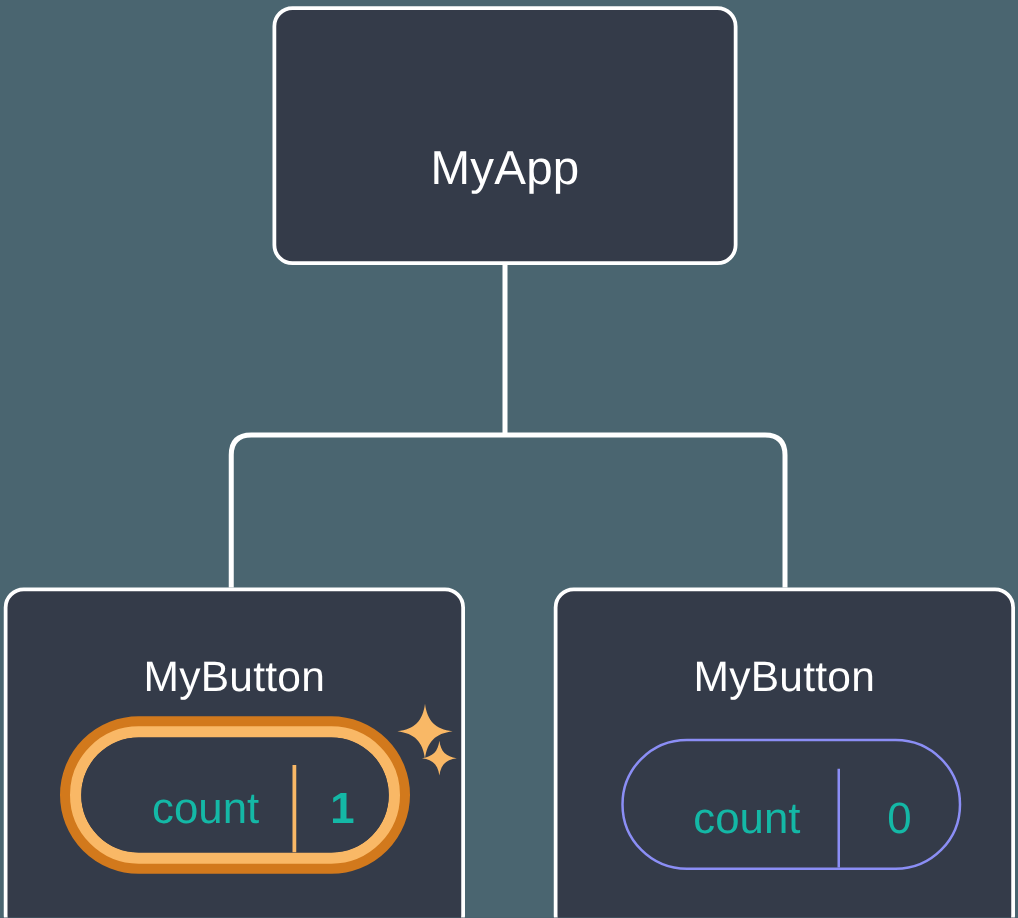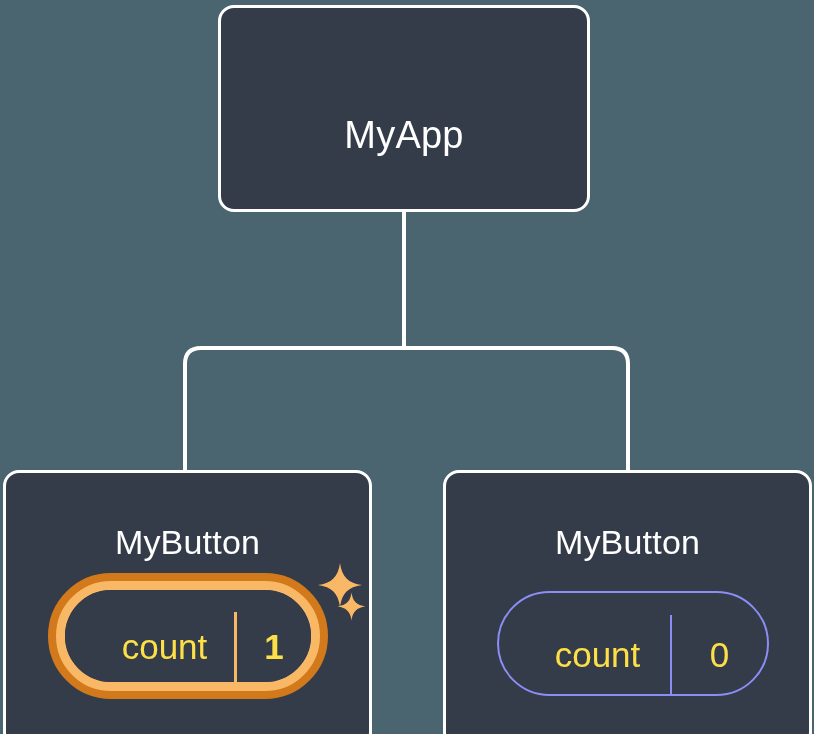--- a/index.html
+++ b/index.html
@@ -91,21 +91,21 @@
     position: absolute;
     box-sizing: border-box;
     display: flex;
     align-items: stretch;
     border-radius: 999px;
   }
   .pill-key, .pill-val {
     display: flex;
     align-items: center;
     justify-content: center;
-    color: #fde047;
+    color: #14b8a6;
     box-sizing: border-box;
     white-space: nowrap;
     margin-top: 22px;
   }
 
   
   .state-pill.plain {
     left: 51px;
     top: 118px;
     width: 272px;

